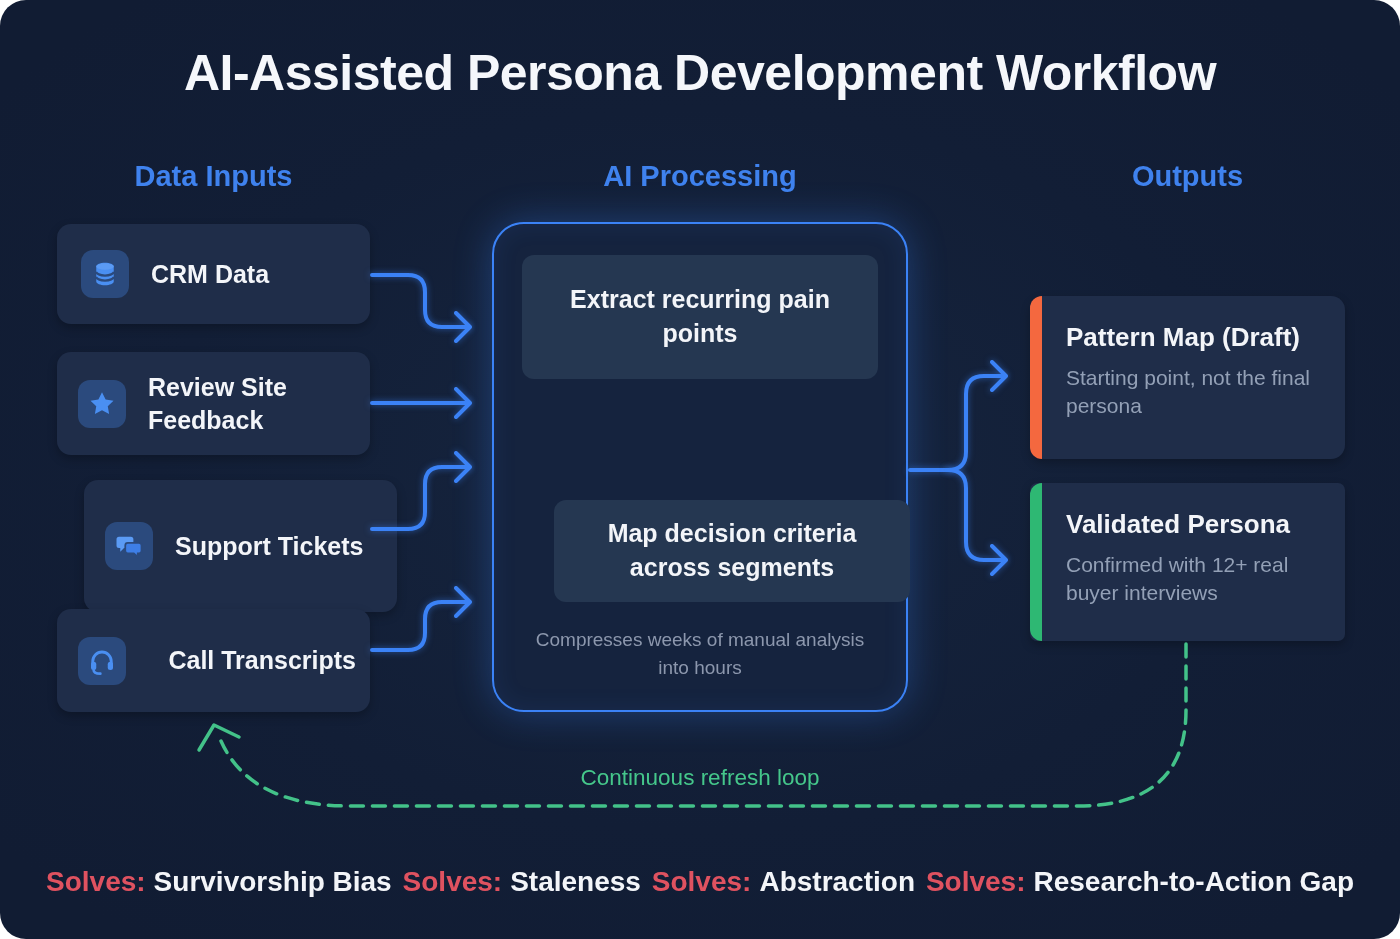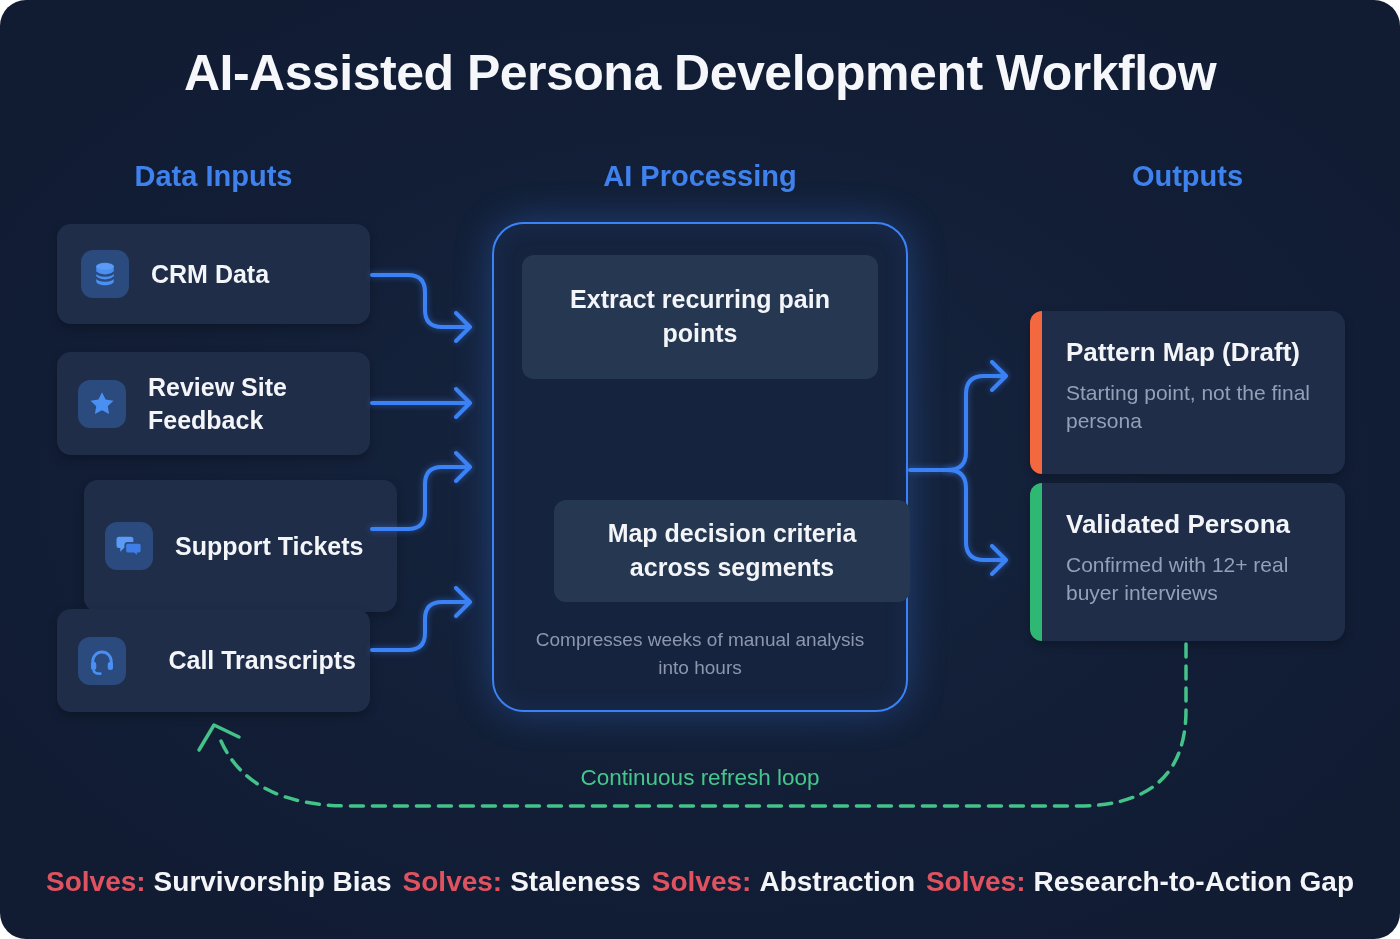--- a/index.html
+++ b/index.html
@@ -55,22 +55,22 @@
     position:absolute;top:402px;left:0;right:0;text-align:center;
     font-size:19px;color:#8c97ad;line-height:1.45;padding:0 36px;
   }
 
   
   .out-card{
     position:absolute;left:1030px;width:315px;background:#1f2d49;border-radius:14px;
     box-sizing:border-box;padding:26px 20px 0 36px;
     box-shadow:0 4px 10px rgba(0,0,0,0.25);
   }
-  .out1{top:311px;height:163px;}
-  .out2{top:483px;height:158px;}
+  .out1{top:296px;height:163px;}
+  .out2{top:483px;height:158px;border-radius:7px;}
   .accent-bar{position:absolute;left:0;top:0;bottom:0;width:12px;border-radius:14px 0 0 14px;}
   .bar-orange{background:#f4683f;}
   .bar-green{background:#2eb873;}
   .out-title{font-size:26px;font-weight:700;color:#f3f5f9;margin-bottom:11px;}
   .out-sub{font-size:21px;color:#93a0b6;line-height:1.34;}
 
   
   .overlay{position:absolute;left:0;top:0;pointer-events:none;}
   .conn{stroke:#3b82f6;stroke-width:4;fill:none;stroke-linecap:round;stroke-linejoin:round;
         filter:drop-shadow(0 0 3px rgba(59,130,246,0.55));}

